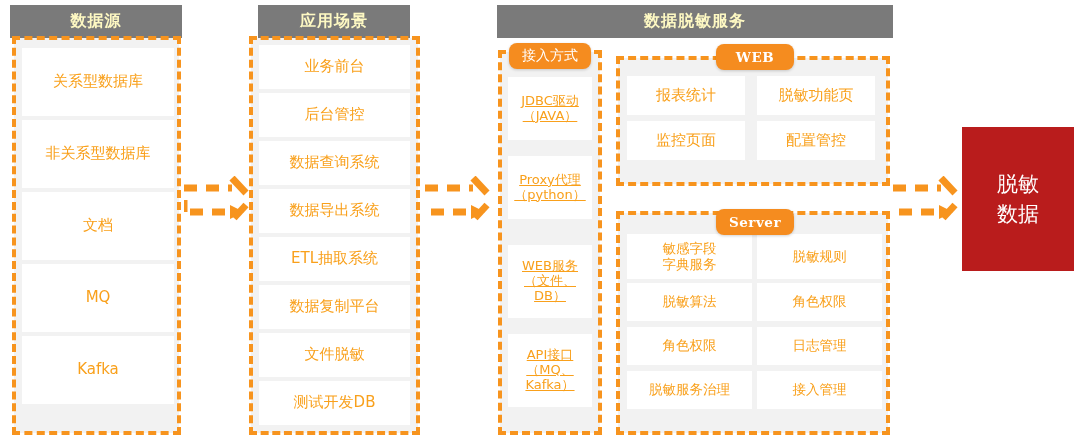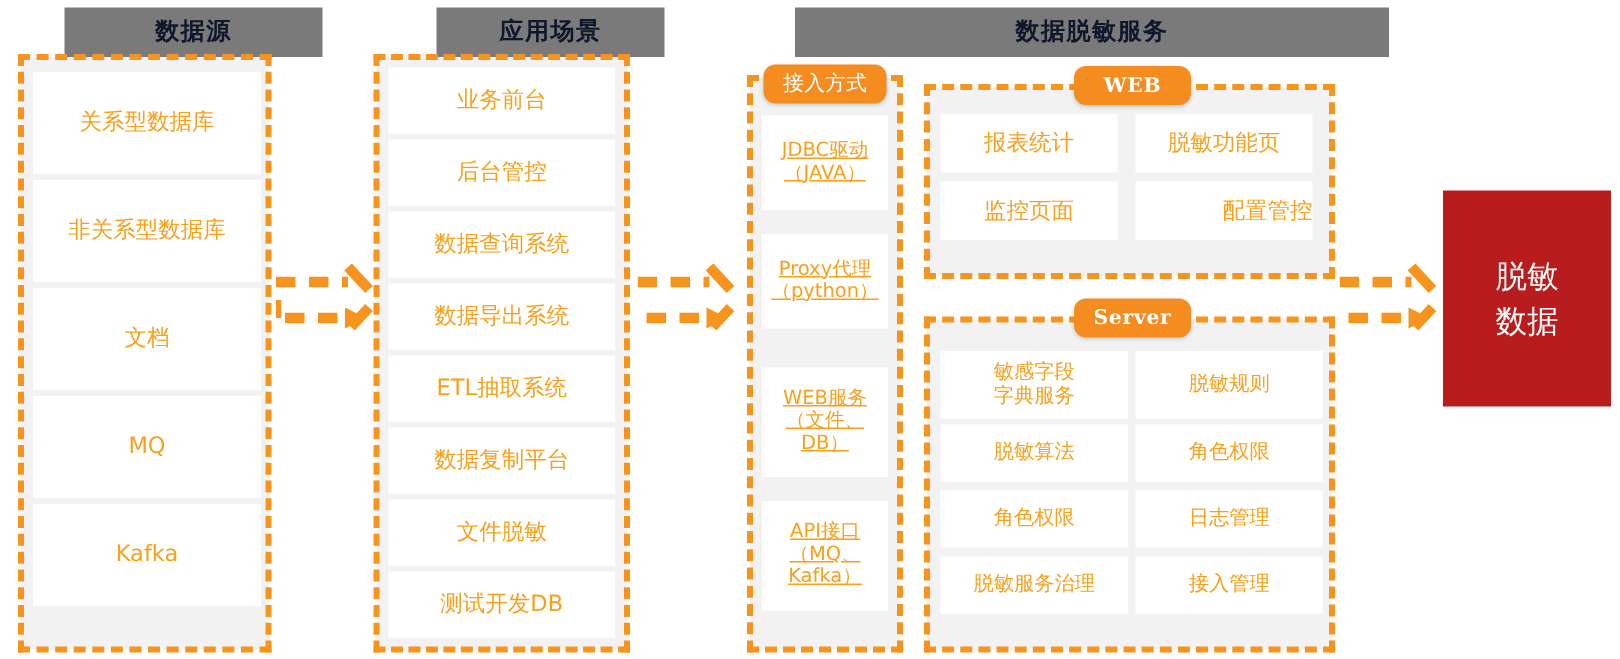--- a/index.html
+++ b/index.html
@@ -12,29 +12,28 @@
     height: 439px;
     position: relative;
     font-family: "DejaVu Sans", "Liberation Sans", sans-serif;
     overflow: hidden;
   }
 
   
   .hdr {
     position: absolute;
     background: #7a7a7a;
-    color: #0f172a;
+    color: #fef9c3;
     font-weight: bold;
     font-size: 16px;
     display: flex;
     align-items: center;
     justify-content: center;
     letter-spacing: 1px;
     z-index: 1;
-    margin-left: 33px;
   }
 
   
   .dashed {
     position: absolute;
     border: 4px dashed #F7941E;
     box-sizing: border-box;
     z-index: 2;
   }
   .panel-bg {
@@ -212,27 +211,27 @@
 
 <div class="cell" style="left:627px; top:76px; width:118px; height:39px;">
   <span>报表统计</span>
   </div>
 <div class="cell" style="left:757px; top:76px; width:118px; height:39px;">
   <span>脱敏功能页</span>
   </div>
 <div class="cell" style="left:627px; top:121px; width:118px; height:39px;">
   <span>监控页面</span>
   </div>
-<div class="cell" style="left:757px; top:121px; width:118px; height:39px;justify-content:flex-end;">
+<div class="cell" style="left:757px; top:121px; width:118px; height:39px;">
   <span>配置管控</span>
   </div>
 
 <div class="panel-bg" style="left:618px; top:213px; width:270px; height:220px;"></div>
 <div class="dashed" style="left:616px; top:211px; width:274px; height:224px;"></div>
-<div class="badge serif" style="left:716px; top:199px; width:78px; height:26px;">
+<div class="badge serif" style="left:716px; top:209px; width:78px; height:26px;">
   <span>Server</span>
 </div>
 
 <div class="cell small" style="left:627px; top:234px; width:125px; height:45px; white-space:pre-line;">
   <span>敏感字段
 字典服务</span></div>
 <div class="cell small" style="left:757px; top:234px; width:125px; height:45px;">
   <span>脱敏规则</span>
   </div>
 <div class="cell small" style="left:627px; top:283px; width:125px; height:38px;">

